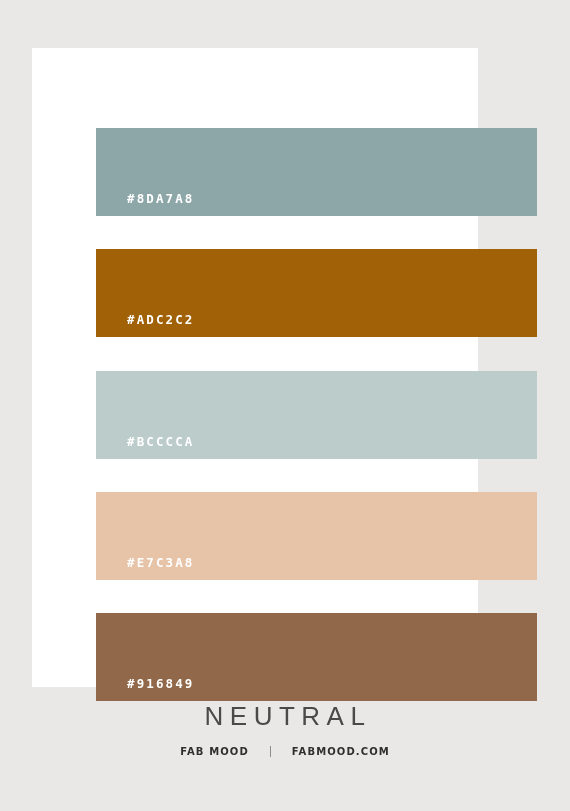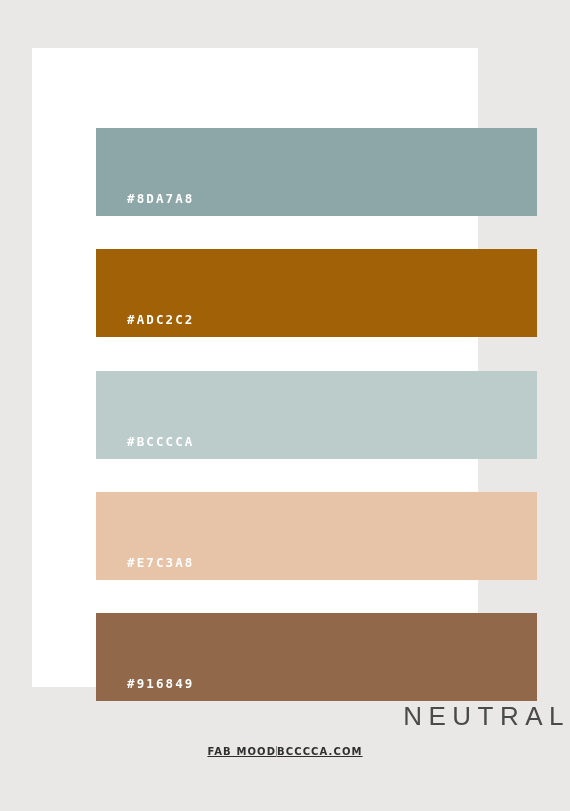--- a/index.html
+++ b/index.html
@@ -53,21 +53,21 @@
     font-size: 12.5px;
     font-weight: bold;
     letter-spacing: 2.1px;
     white-space: nowrap;
   }
   .caption {
     position: absolute;
     left: 0;
     right: 0;
     top: 703px;
-    text-align: right;
+    text-align: center;
   }
   .caption-title {
     font-family: "Liberation Sans", sans-serif;
     font-size: 26px;
     font-weight: 300;
     letter-spacing: 6.5px;
     color: #4a4a4a;
     line-height: 1;
     margin: 0;
     padding-left: 6px;
@@ -75,22 +75,21 @@
   .caption-sub {
     margin-top: 17px;
     font-family: "DejaVu Sans", "Liberation Sans", sans-serif;
     font-size: 10px;
     font-weight: bold;
     letter-spacing: 1.1px;
     color: #2f2f2f;
     display: flex;
     justify-content: center;
     align-items: center;
-    gap: 0;
-    text-decoration: underline;
+    gap: 21px;
   }
   .caption-divider {
     display: inline-block;
     width: 1px;
     height: 11px;
     background: #8d8d8d;
   }
 </style>
 </head>
 <body style="background-color: rgb(234, 232, 230);">
@@ -122,17 +121,17 @@
       </div>
 
     </div>
   </div>
 
   <div class="caption">
     <div class="caption-title">NEUTRAL</div>
     <div class="caption-sub">
       <span>FAB MOOD</span>
       <span class="caption-divider"></span>
-      <span>BCCCCA.COM</span>
+      <span>FABMOOD.COM</span>
     </div>
   </div>
 
 </div>
 
 </body></html>

